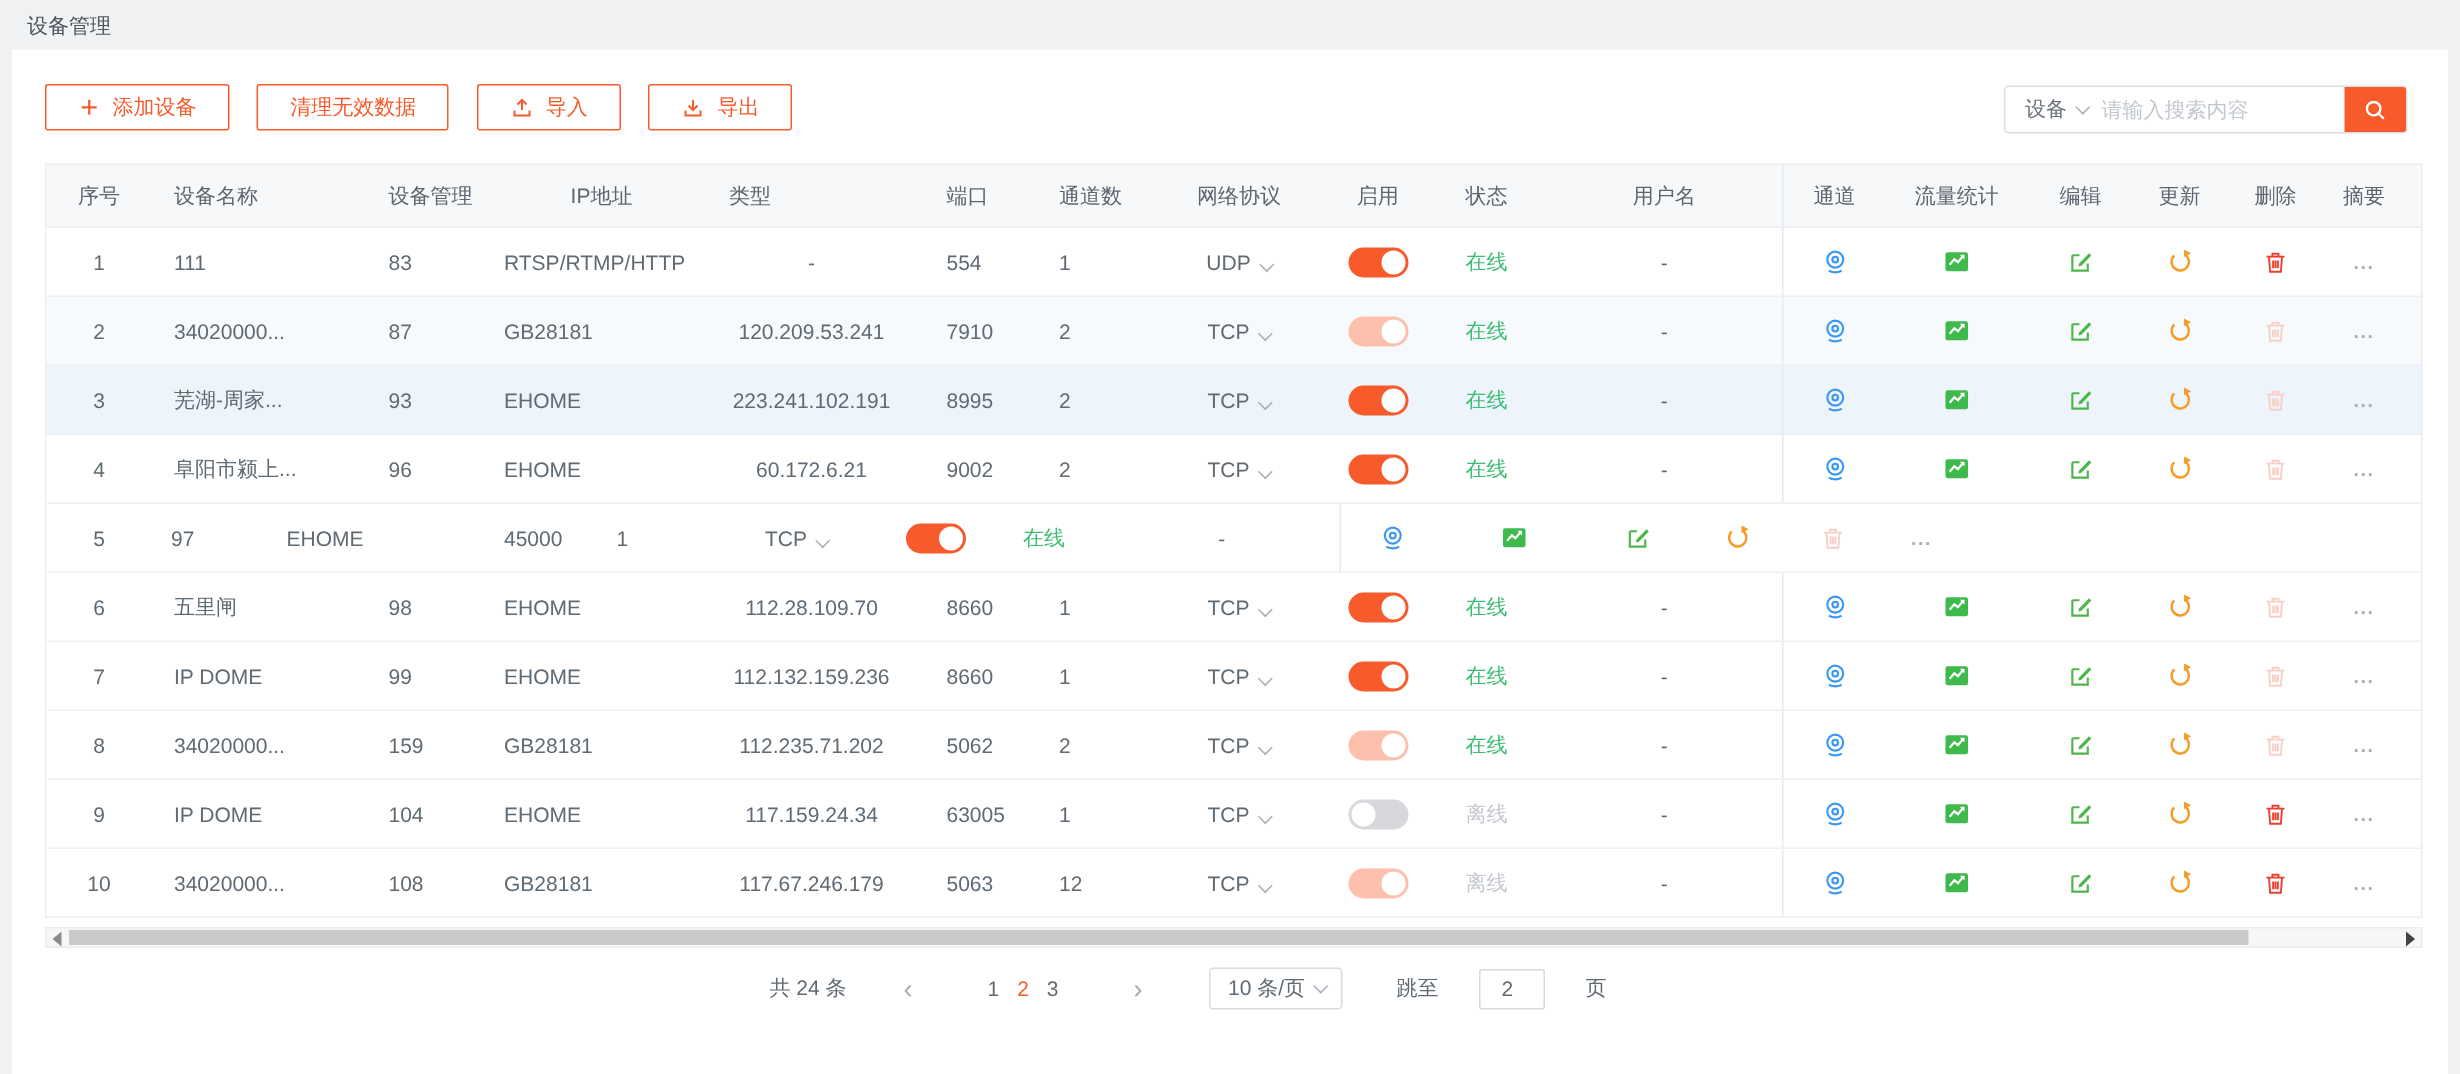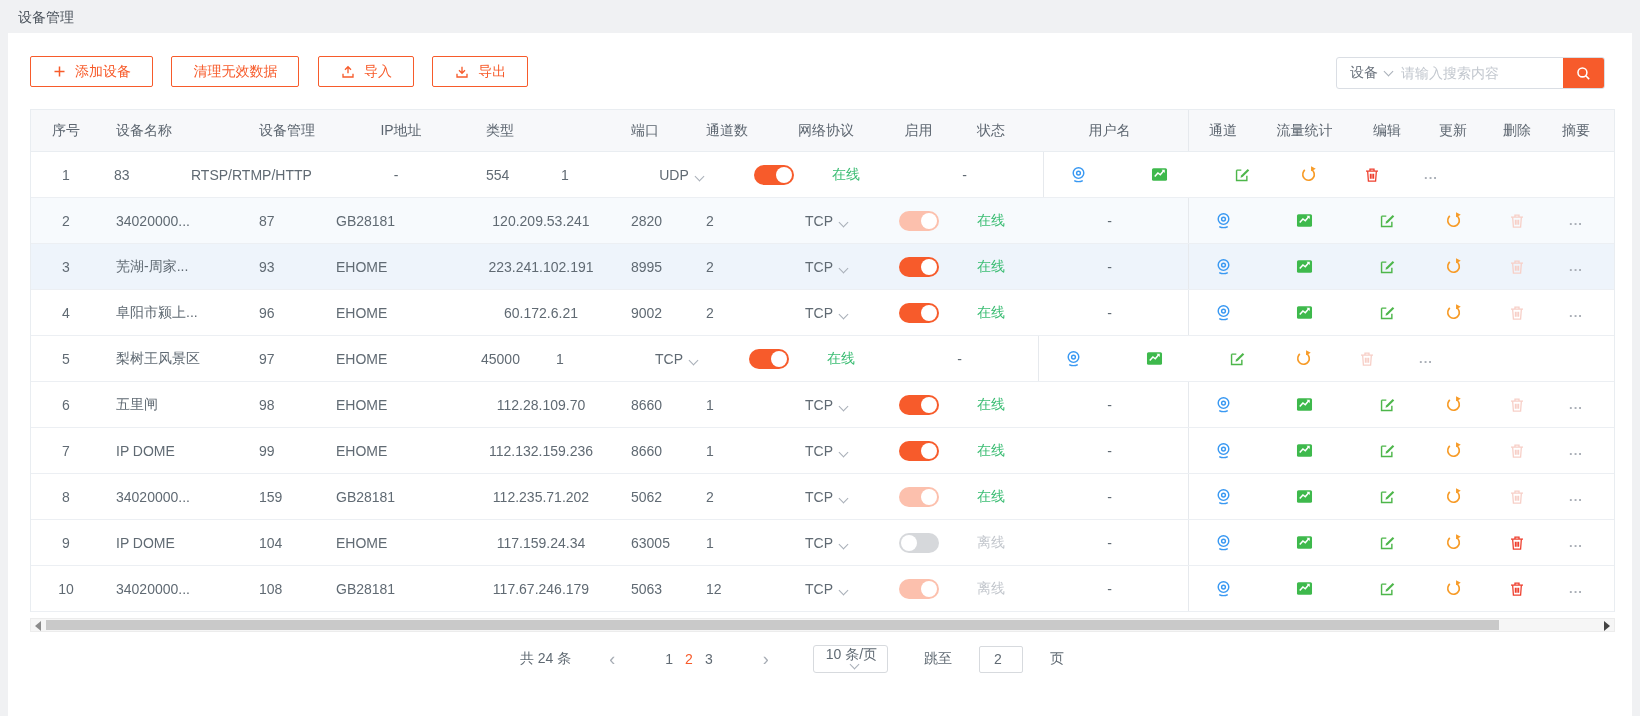--- a/index.html
+++ b/index.html
@@ -81,21 +81,21 @@
 
   
   .pagination { display:flex; align-items:center; justify-content:center;
     margin-top:13px; transform:translateX(-28px); font-size:14px; color:#606a73; }
   .pagination > * { margin:0 20px; }
   .pg-total { margin-right:14px; }
   .pg-arrow { font-size:18px; color:#a6acb4; cursor:pointer; padding:0 4px; line-height:1; }
   .pg-num { padding:0 6px; cursor:pointer; }
   .pg-num.cur { color:var(--accent); }
   .pg-select { display:inline-flex; align-items:center; height:28px; padding:0 10px 0 12px;
-    border:1px solid #d7dade; border-radius:3px; cursor:pointer; background:#fff;flex-direction:column; }
+    border:1px solid #d7dade; border-radius:3px; cursor:pointer; background:#fff; }
   .pg-jump { margin-left:16px; }
   .pg-input { width:44px; height:27px; border:1px solid #d7dade; border-radius:2px;
     font-size:14px; color:#606a73; padding-left:14px; outline:none; margin:0 7px; }
 </style>
 </head>
 <body>
 
 <div class="page-title">设备管理</div>
 
 <div class="panel">
@@ -168,20 +168,21 @@
             <div class="td c" style="width: 62px;">更新</div>
             <div class="td c" style="width: 66px;">删除</div>
             <div class="td c" style="width: 52px;">摘要</div>
             <div class="td" style="width: 15px;"></div>
           </div>
         </div>
       </div>
     <div id="tbody">
         <div class="tr">
           <div class="td c" style="width: 70px;">1</div>
+          <div class="td" style="width: 145px; padding-left: 15px;">111</div>
           <div class="td" style="width: 80px; padding-left: 13px;">83</div>
           <div class="td" style="width: 140px; padding-left: 10px;">RTSP/RTMP/HTTP</div>
           <div class="td c" style="width: 150px;">-</div>
           <div class="td" style="width: 70px; padding-left: 15px;">554</div>
           <div class="td" style="width: 80px; padding-left: 20px;">1</div>
           <div class="td c" style="width: 120px;">
             <span class="proto">UDP<i class="chev"></i></span>
           </div>
           <div class="td c" style="width: 65px;">
             <div class="toggle on">
@@ -242,21 +243,21 @@
             </div>
             <div class="td" style="width: 15px;"></div>
           </div>
         </div>
         <div class="tr stripe">
           <div class="td c" style="width: 70px;">2</div>
           <div class="td" style="width: 145px; padding-left: 15px;">34020000...</div>
           <div class="td" style="width: 80px; padding-left: 13px;">87</div>
           <div class="td" style="width: 140px; padding-left: 10px;">GB28181</div>
           <div class="td c" style="width: 150px;">120.209.53.241</div>
-          <div class="td" style="width: 70px; padding-left: 15px;">2820</div>
+          <div class="td" style="width: 70px; padding-left: 15px;">7910</div>
           <div class="td" style="width: 80px; padding-left: 20px;">2</div>
           <div class="td c" style="width: 120px;">
             <span class="proto">TCP<i class="chev"></i></span>
           </div>
           <div class="td c" style="width: 65px;">
             <div class="toggle dis">
               <i class="knob"></i>
             </div>
           </div>
           <div class="td c" style="width: 80px;">
@@ -451,21 +452,20 @@
               </span>
             </div>
             <div class="td c" style="width: 52px;">
               <span class="dots">...</span>
             </div>
             <div class="td" style="width: 15px;"></div>
           </div>
         </div>
         <div class="tr">
           <div class="td c" style="width: 70px;">5</div>
-          <div class="td" style="width: 145px; padding-left: 15px;">梨树王风景区</div>
           <div class="td" style="width: 80px; padding-left: 13px;">97</div>
           <div class="td" style="width: 140px; padding-left: 10px;">EHOME</div>
           <div class="td" style="width: 70px; padding-left: 15px;">45000</div>
           <div class="td" style="width: 80px; padding-left: 20px;">1</div>
           <div class="td c" style="width: 120px;">
             <span class="proto">TCP<i class="chev"></i></span>
           </div>
           <div class="td c" style="width: 65px;">
             <div class="toggle on">
               <i class="knob"></i>

